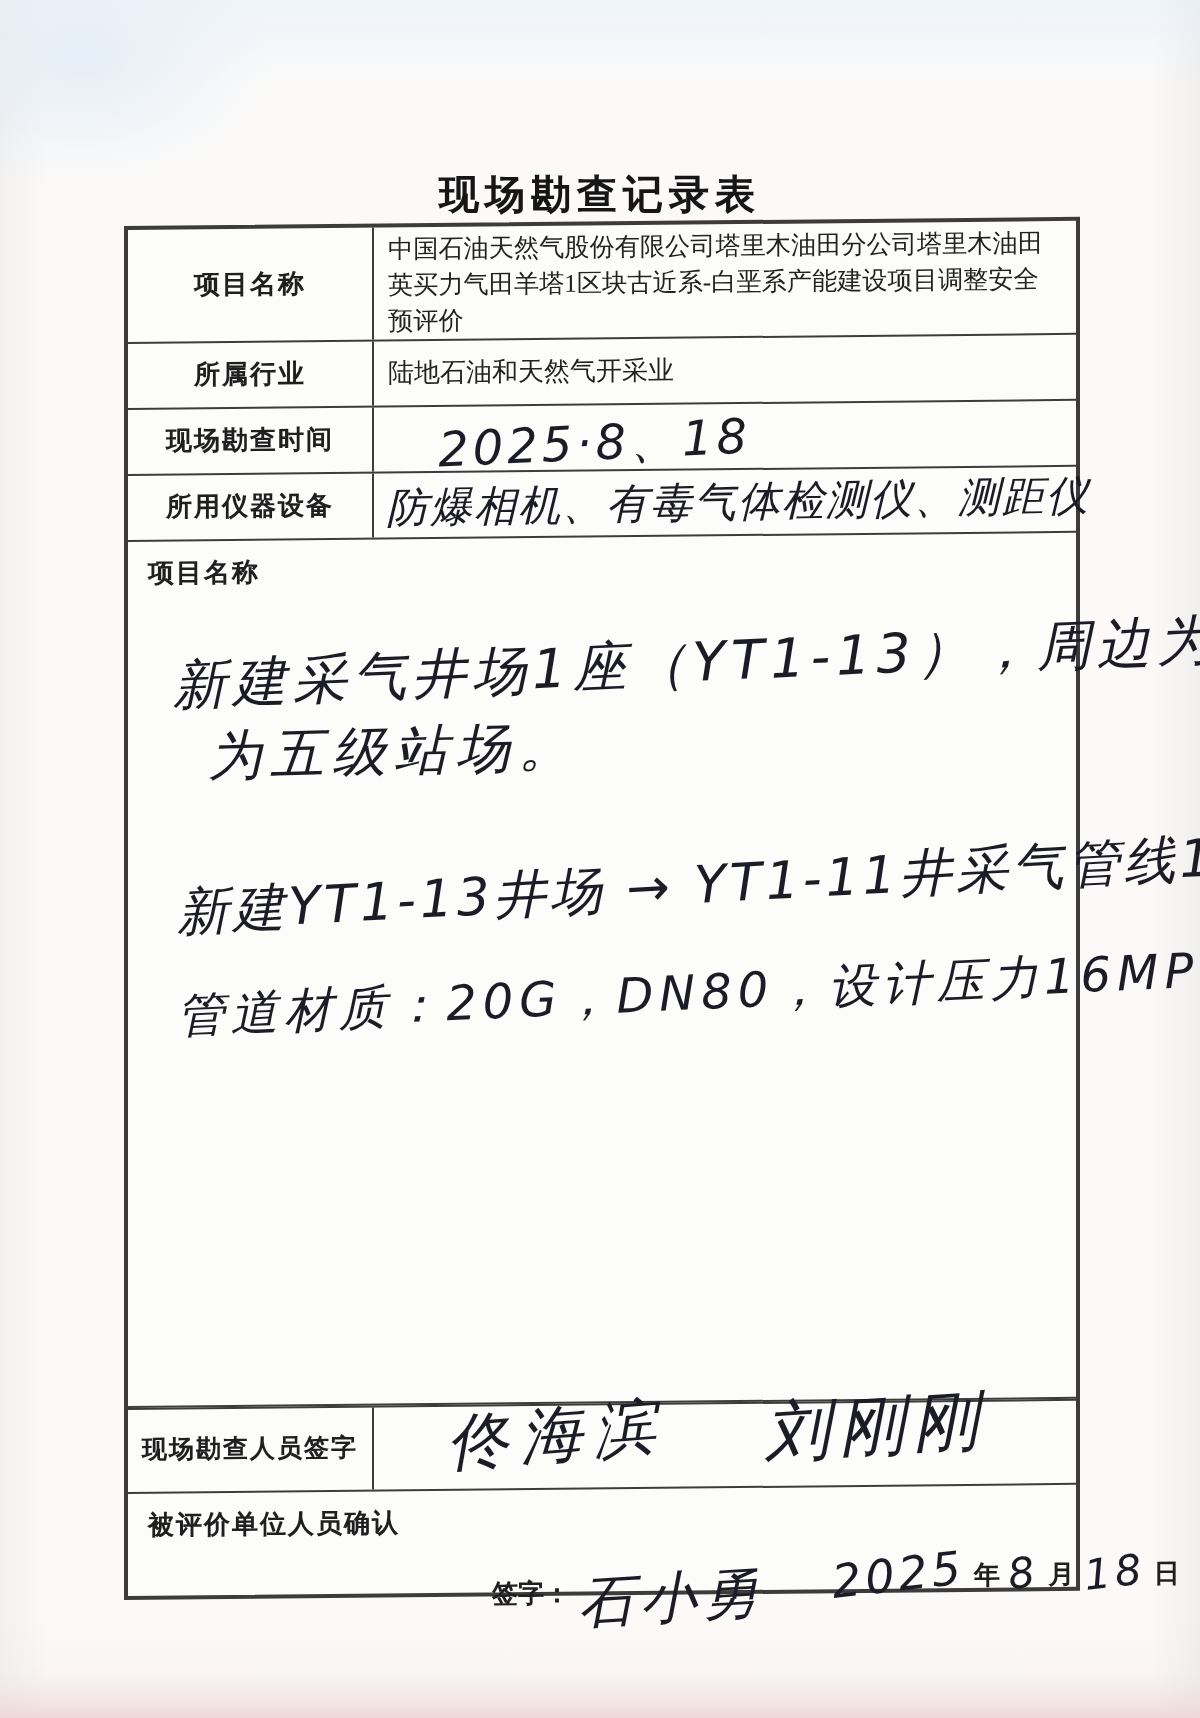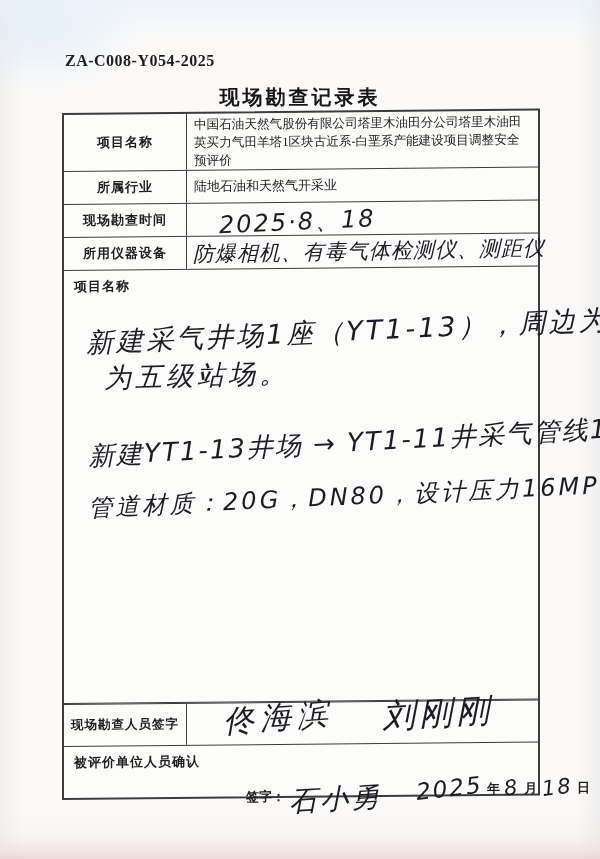--- a/index.html
+++ b/index.html
@@ -58,21 +58,20 @@
   }
   .hw-line{position:absolute;}
   .date-line{position:absolute;white-space:nowrap;}
   .date-unit{font-weight:bold;font-size:13px;color:#1f1f1f;}
 </style>
 </head>
 <body>
 
 <div class="page">
 
-  <div class="doc-code">ZA-C008-Y054-2025</div>
 
   <div class="page-title">现场勘查记录表</div>
 
   <div class="form-table">
 
     <div class="trow" style="flex:0 0 40px;">
       <div class="lcell">项目名称</div>
       <div class="vcell">
         <div class="printed-serif">中国石油天然气股份有限公司塔里木油田分公司塔里木油田英买力气田羊塔1区块古近系-白垩系产能建设项目调整安全预评价</div>
       </div>

